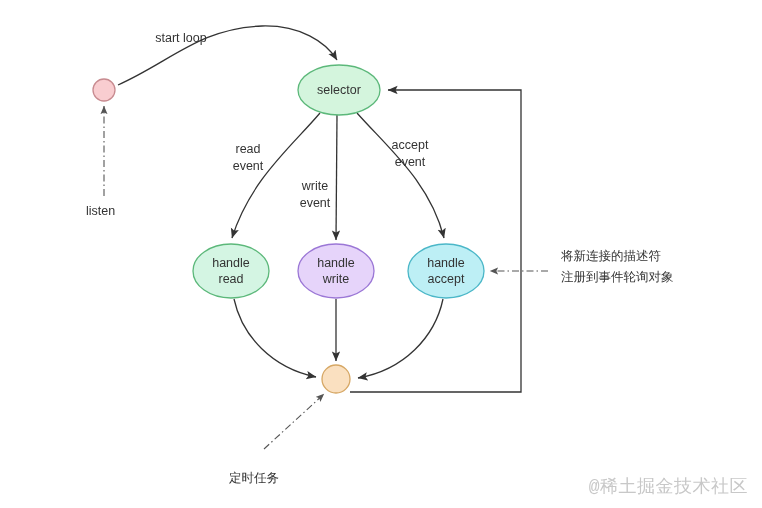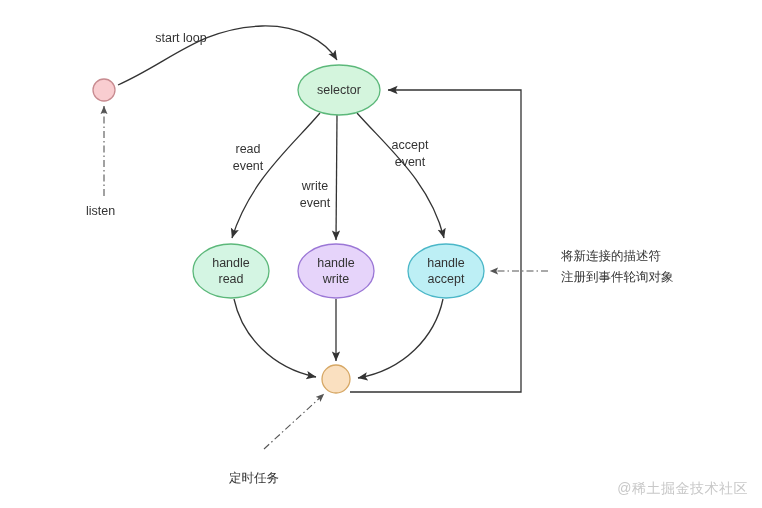--- a/index.html
+++ b/index.html
@@ -37,23 +37,23 @@
   }
   .note-label {
     font-size: 12.5px;
     fill: #333333;
     font-family: "Liberation Sans", sans-serif;
   }
   .watermark {
     position: absolute;
     right: 14px;
     bottom: 10px;
-    font-size: 14px;
+    font-size: 18px;
     color: #c8c8c8;
-    font-family: Liberation Sans, sans-serif;
+    font-family: Liberation Mono, monospace;
     letter-spacing: 0.5px;
   }
   .edge-path {
     fill: none;
     stroke: #333333;
     stroke-width: 1.3px;
   }
   .dash-path {
     fill: none;
     stroke: #555555;

